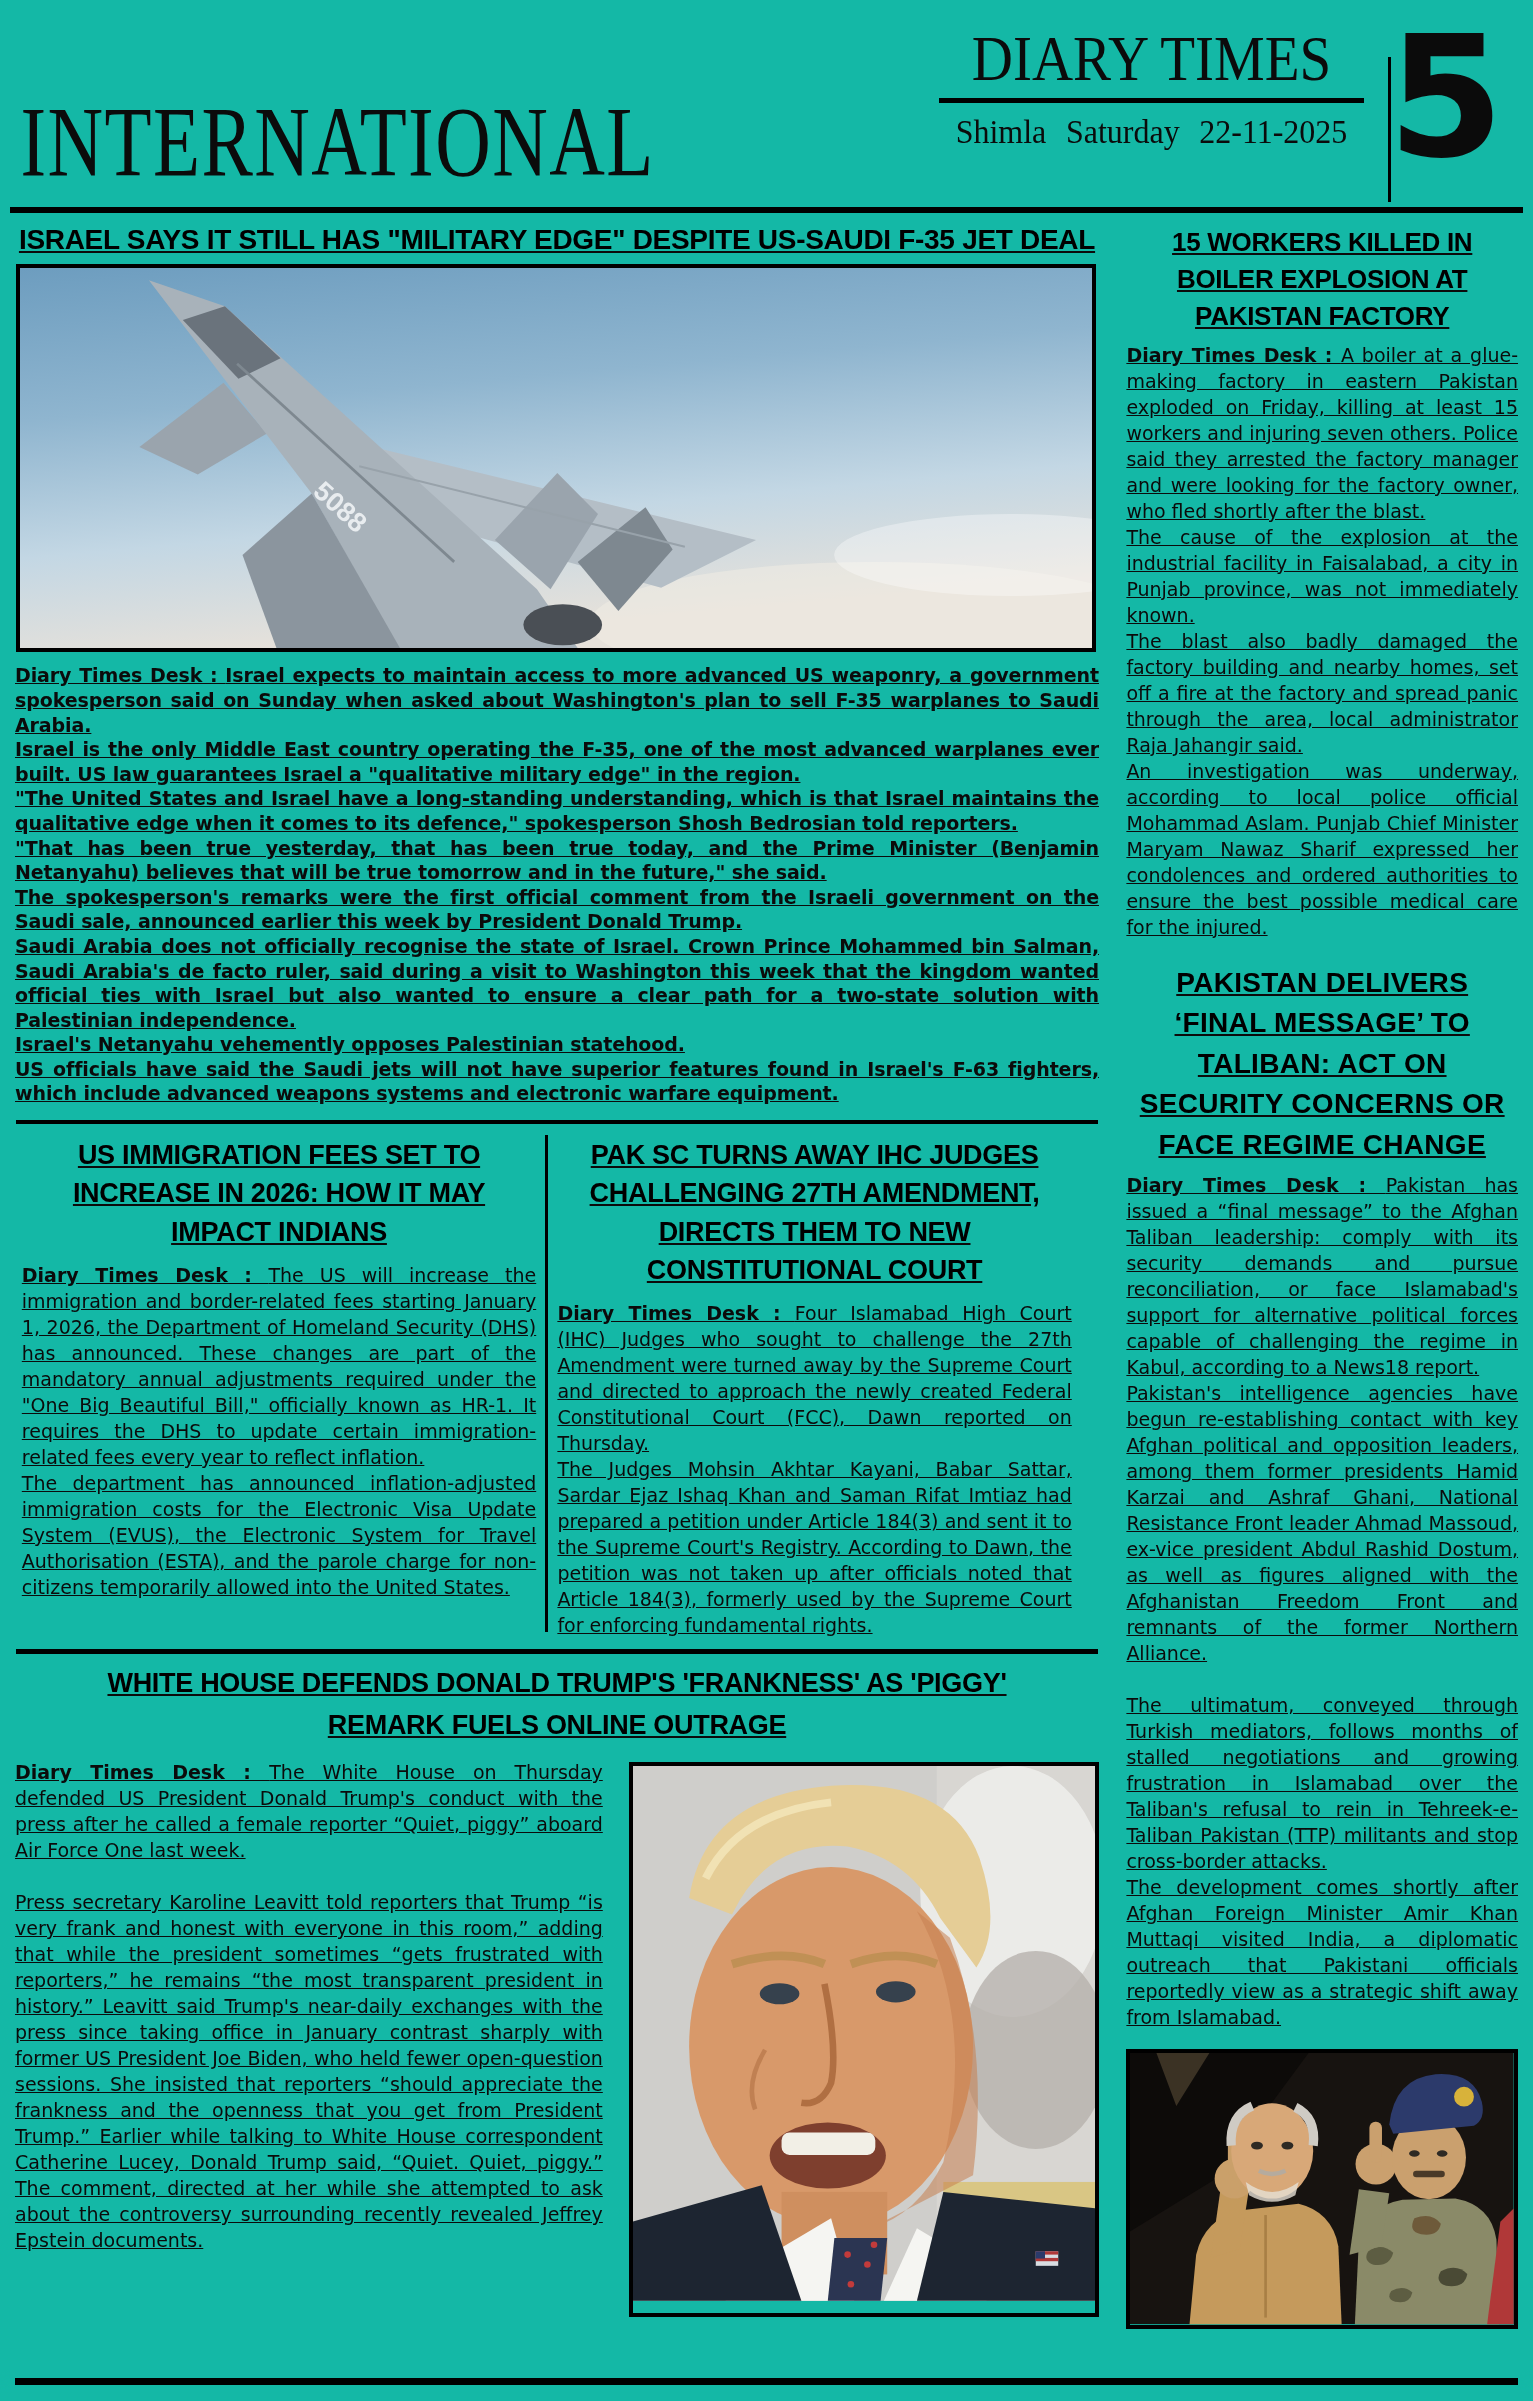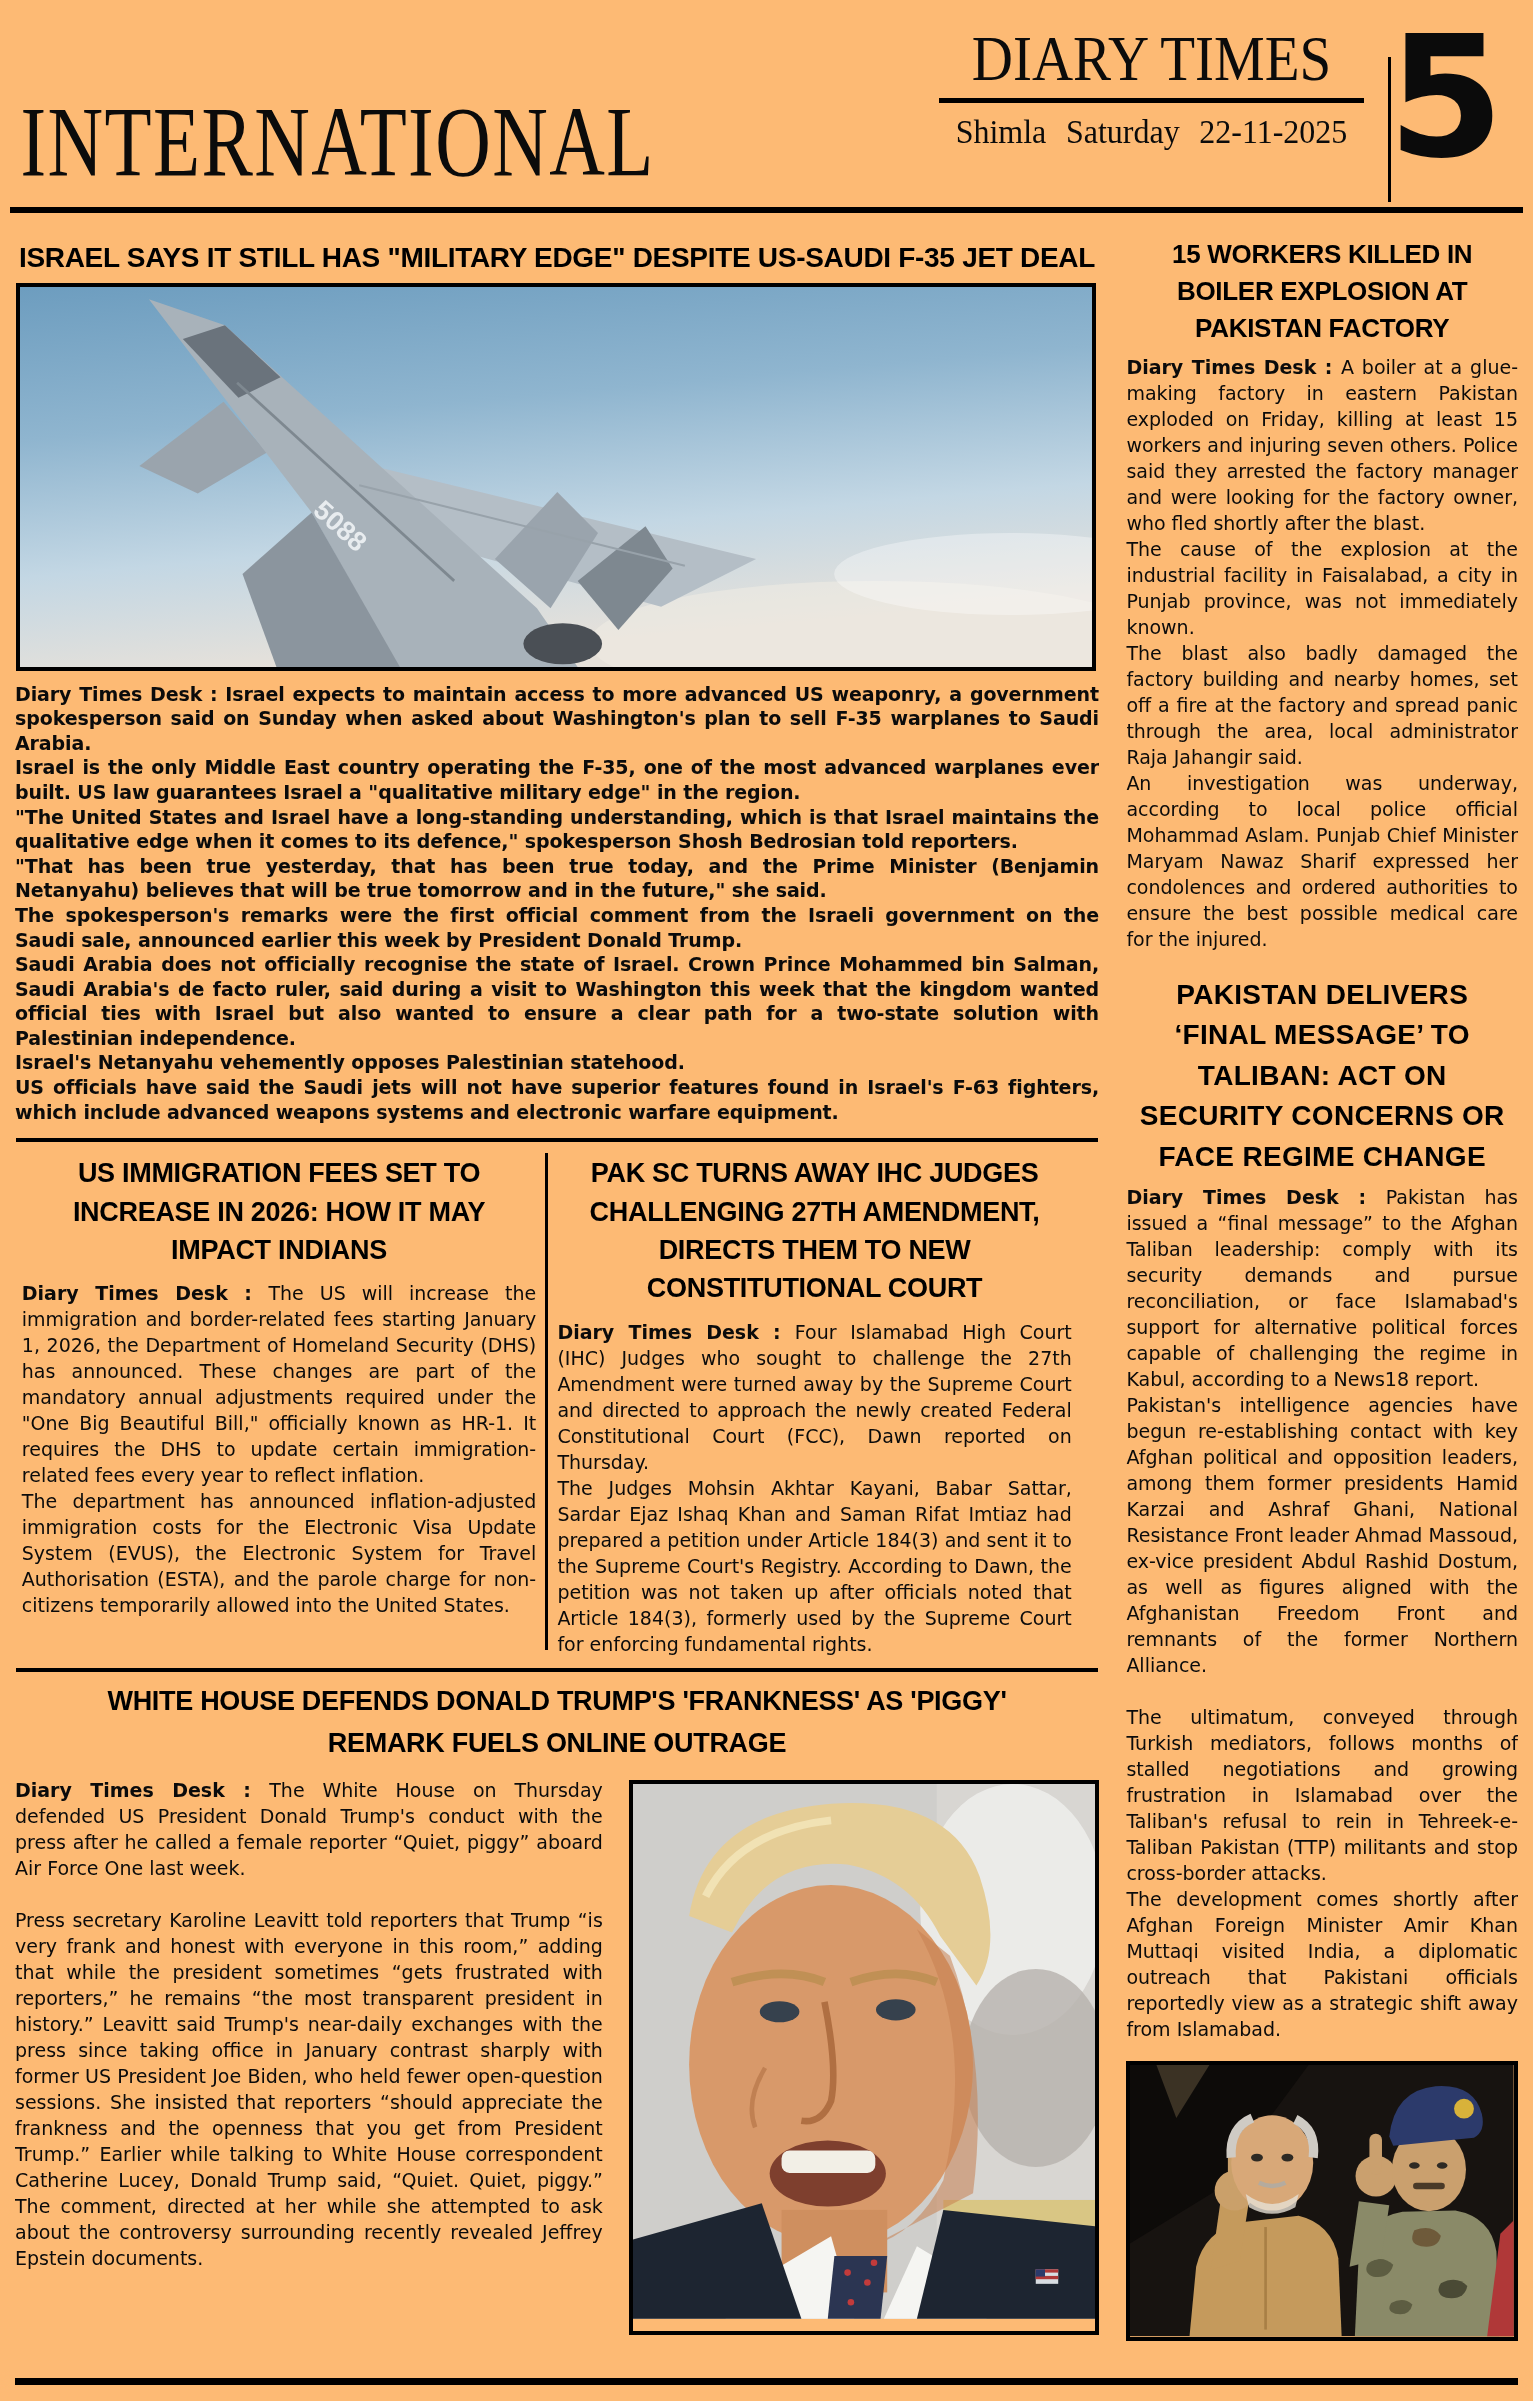--- a/index.html
+++ b/index.html
@@ -1,34 +1,34 @@
 <!DOCTYPE html>
 <html style="font-size:11px"><head>
 <meta charset="utf-8">
 <style>
   html,body{margin:0;padding:0;background:#e8e8e8;}
-  .page{position:relative;width:1533px;height:2401px;background:#fdba74;color:#0b0b0b;
+  .page{position:relative;width:1533px;height:2401px;background:#14b8a6;color:#0b0b0b;
         font-family:"DejaVu Sans","Liberation Sans",sans-serif;overflow:hidden;margin:0 auto;}
   
   .hdr{position:relative;height:207px;}
   .section-title{position:absolute;left:20.5px;bottom:6.8px;margin:0;
       font-family:"Liberation Serif","DejaVu Serif",serif;font-weight:400;font-size:77px;
       letter-spacing:1.4px;transform:scaleY(1.30);transform-origin:left bottom;white-space:nowrap;}
   .masthead-block{position:absolute;right:159px;top:33px;width:445px;text-align:center;}
   .masthead{font-family:"Liberation Serif","DejaVu Serif",serif;font-size:57px;line-height:1;
       transform:scaleY(1.12);transform-origin:center bottom;white-space:nowrap;}
   .masthead-rule{height:4.8px;background:#000;margin:8.2px 9.6px 9.6px;}
   .dateline{font-family:"Liberation Serif","DejaVu Serif",serif;font-size:32px;word-spacing:11.6px;
       transform:scaleY(1.05);transform-origin:center top;white-space:nowrap;}
   .hdr-vline{position:absolute;right:142px;top:57px;width:3.4px;height:145px;background:#000;}
   .page-number{position:absolute;right:29px;top:15px;font-size:167px;line-height:1;font-weight:900;
       font-family:"DejaVu Sans",sans-serif;}
   .hdr-rule{height:6.2px;background:#000;margin:0 9.6px;}
   
-  .content{display:flex;align-items:center;margin:0 15px;height:2140px;overflow:hidden;}
+  .content{display:flex;align-items:flex-start;margin:0 15px;height:2140px;overflow:hidden;text-decoration:underline;}
   .left-area{width:1084px;overflow:hidden;}
   .main-vline{width:4.1px;background:#000;margin:4.1px 0 0 9.6px;}
   .right-col{flex:1;padding-left:13.7px;overflow:hidden;}
   
   .headline{font-family:"Liberation Sans","DejaVu Sans",sans-serif;font-weight:900;color:#000;
       text-align:center;letter-spacing:-0.3px;margin:0;}
   .lead-headline{font-size:28px;margin:11px 0 8.2px;}
   .col-headline{font-size:27px;line-height:1.42;margin:9.6px 0 11px;}
   .wh-headline{font-size:27px;line-height:1.55;margin:9.6px 41px 12.3px;}
   .side-headline{font-size:26px;line-height:1.42;margin:11px 0 6.8px;}

